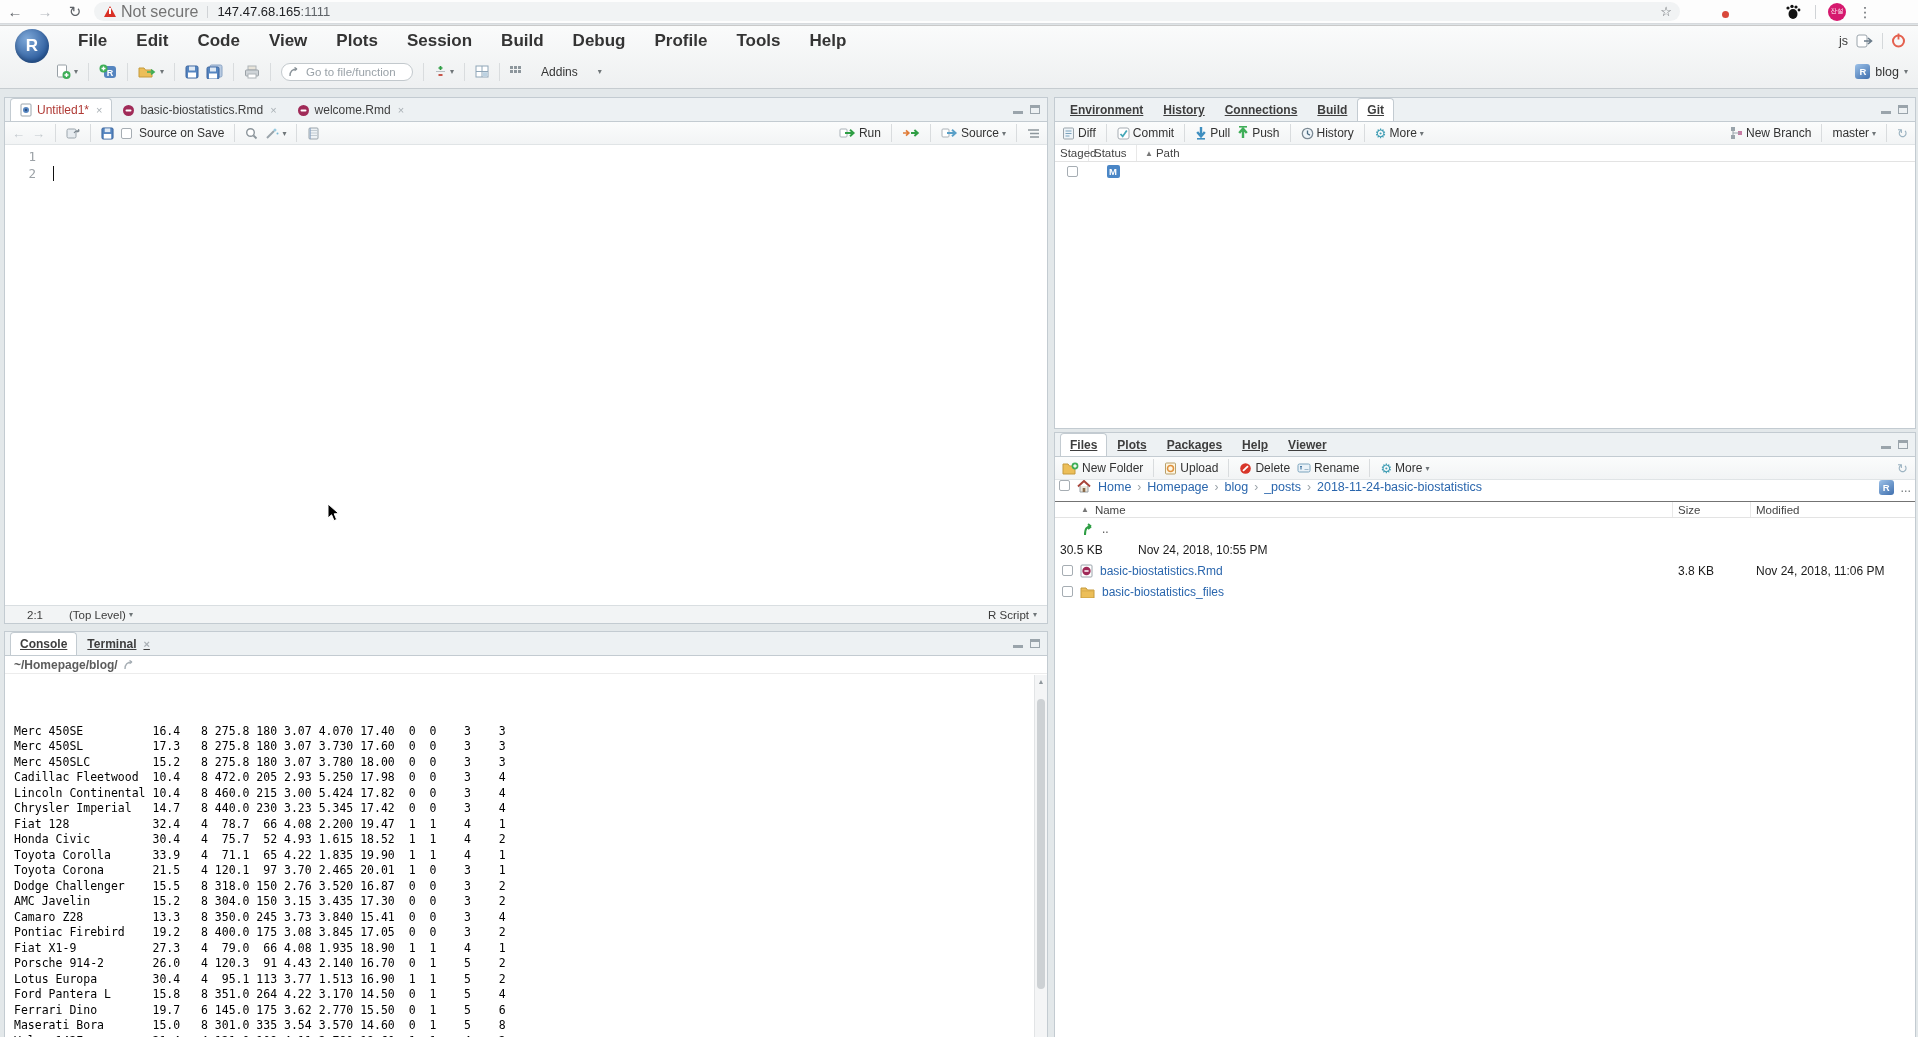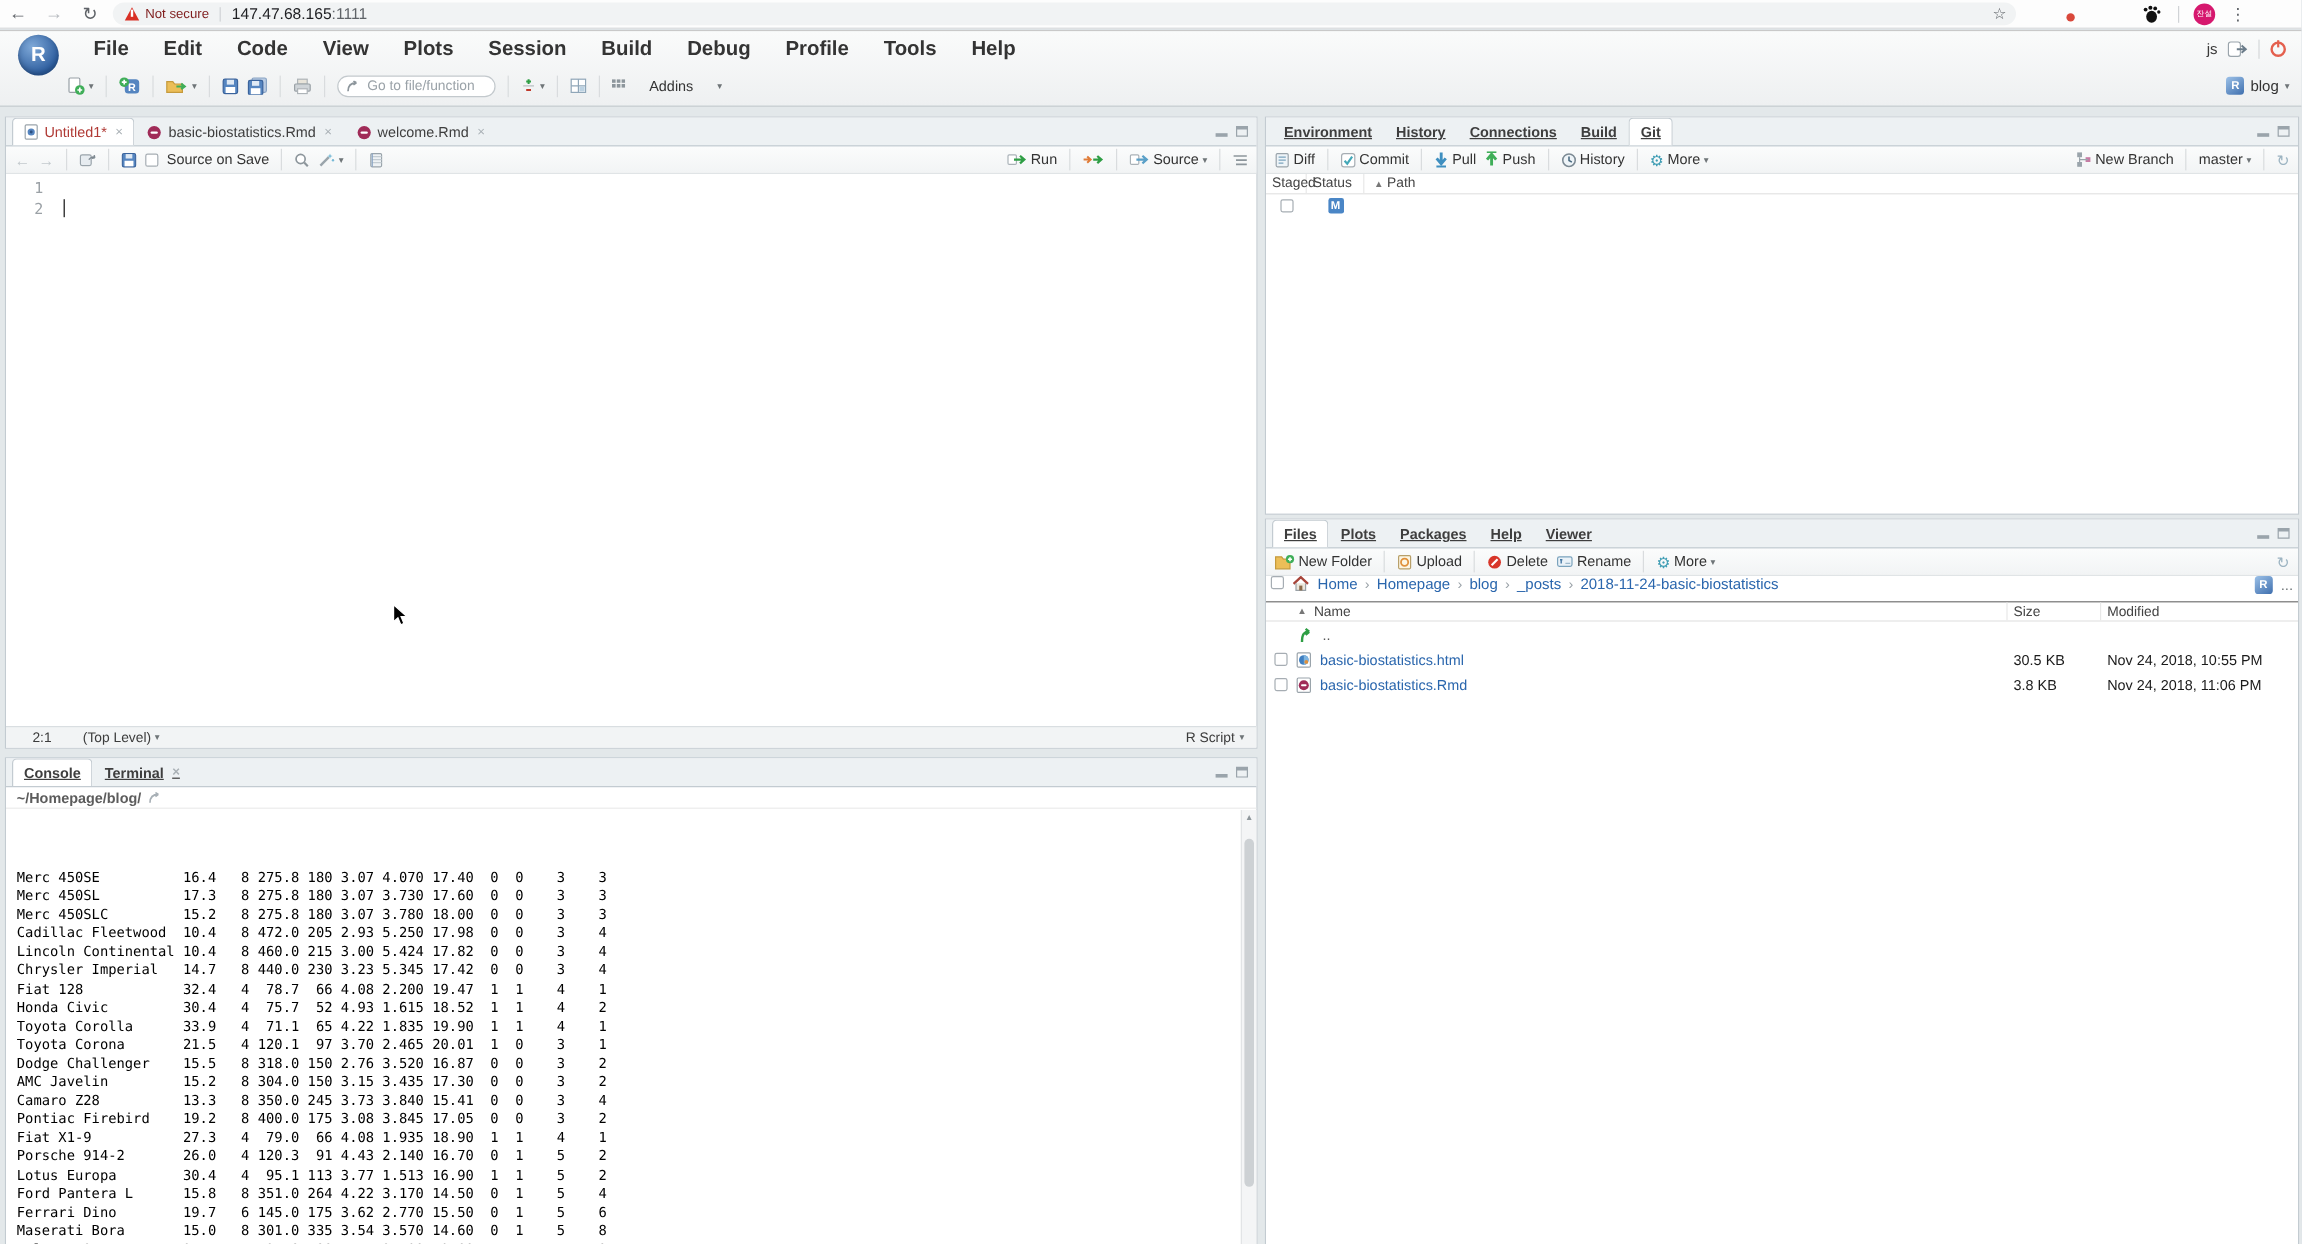--- a/index.html
+++ b/index.html
@@ -7,21 +7,21 @@
   body { font-family:"Liberation Sans",sans-serif; background:#dee3e6; position:relative; cursor:default; }
   .mono { font-family:"DejaVu Sans Mono",monospace; }
 
   
   #browser-bar { position:absolute; left:0; top:0; width:1918px; height:24px; background:#fdfdfd; border-bottom:1px solid #d7dadd; display:flex; align-items:center; }
   .nav-glyph { font-size:15px; color:#5f6368; width:30px; text-align:center; }
   .nav-glyph.dim { color:#b6babf; }
   #omnibox { width:1586px; height:19px; margin-left:4px; background:#f1f3f4; border-radius:10px; display:flex; align-items:center; padding:0 8px 0 10px; }
   .warn-tri { width:0; height:0; border-left:6px solid transparent; border-right:6px solid transparent; border-bottom:11px solid #d93025; position:relative; margin-right:5px; }
   .warn-tri i { position:absolute; left:-1px; top:2px; width:2px; height:6px; background:#fff; }
-  #not-secure { color:#7f1d1d; font-size:11px; }
+  #not-secure { color:#737373; font-size:16px; }
   .omni-sep { width:1px; height:12px; background:#d0d3d6; margin:0 9px; }
   #url-host { color:#202124; font-size:13px; }
   #url-port { color:#5f6368; font-size:13px; }
   #omni-star { margin-left:auto; color:#5f6368; font-size:13px; }
   .ext-row { display:flex; align-items:center; gap:13px; margin-left:14px; }
   .ext-ic { width:17px; height:17px; position:relative; }
   .ext-diamond { width:13px; height:13px; margin:2px; background:linear-gradient(180deg,#6cb6e8,#2f7dbd); transform:rotate(45deg); border-radius:2px; }
   .ext-book { width:14px; height:15px; margin:1px; background:#9aa0a6; border-radius:2px; position:relative; }
   .ext-book i { position:absolute; left:-3px; bottom:2px; width:7px; height:7px; border-radius:50%; background:#d9483b; }
   .ext-fox { width:15px; height:15px; margin:1px; background:radial-gradient(circle at 50% 40%,#f4a14a,#d96a1e); border-radius:4px 4px 6px 6px; }
@@ -658,44 +658,46 @@
       <span class="c1" style="padding-left:27px;">
         <svg width="13" height="13" viewBox="0 0 13 13">
             <path d="M3 13 C3 6 5 4.5 9 4.5 M9 4.5 l-3 -2.4 M9 4.5 l-3 2.6" stroke="#2e9e44" stroke-width="2" fill="none"></path>
           </svg>
         <span style="color:#555;">..</span>
       </span>
       <span class="c2"></span>
         <span class="c3"></span>
     </div>
     <div class="frow">
-      <span class="c1">
-        <span class="cb"></span>
-        <svg width="13" height="14" viewBox="0 0 13 14">
-            <rect x="1" y="1" width="11" height="12" rx="1" fill="#fff" stroke="#9aa4ab"></rect>
-            <circle cx="6.5" cy="7" r="4" fill="#3f7fc1"></circle>
-            <path d="M6.5 3 a4 4 0 0 1 0 8" fill="#7db4e0"></path>
-            <circle cx="8.6" cy="8.6" r="1.6" fill="#e0913c"></circle>
-          </svg>
-        <a class="file-link" href="#">basic-biostatistics.html</a>
-      </span>
       <span class="c2">30.5 KB</span>
       <span class="c3">Nov 24, 2018, 10:55 PM</span>
     </div>
     <div class="frow">
       <span class="c1">
         <span class="cb"></span>
         <svg width="13" height="14" viewBox="0 0 13 14">
             <rect x="1" y="1" width="11" height="12" rx="1" fill="#fff" stroke="#9aa4ab"></rect>
             <circle cx="6.5" cy="7" r="4.2" fill="#a02b58"></circle>
             <rect x="4.2" y="6.2" width="4.6" height="1.6" rx="0.8" fill="#fff"></rect>
           </svg>
         <a class="file-link" href="#">basic-biostatistics.Rmd</a>
       </span>
       <span class="c2">3.8 KB</span>
       <span class="c3">Nov 24, 2018, 11:06 PM</span>
     </div>
+    <div class="frow">
+      <span class="c1">
+        <span class="cb"></span>
+        <svg width="15" height="12" viewBox="0 0 15 12">
+            <path d="M1 2 h5 l1.5 2 H14 v8 H1 Z" fill="#ecbe58" stroke="#c59a3c"></path>
+            <path d="M1 5 h13" stroke="#d9ab4a"></path>
+          </svg>
+        <a class="file-link" href="#">basic-biostatistics_files</a>
+      </span>
+      <span class="c2"></span>
+      <span class="c3"></span>
+    </div>
   </div>
 </div>
 
 <svg id="mouse-cursor" width="13" height="19" viewBox="0 0 13 19">
   <path d="M1 1 L1 15 L4.6 11.8 L7 17.6 L9.6 16.5 L7.2 10.8 L11.8 10.6 Z" fill="#000" stroke="#fff" stroke-width="1"></path>
 </svg>
 
 </body></html>

